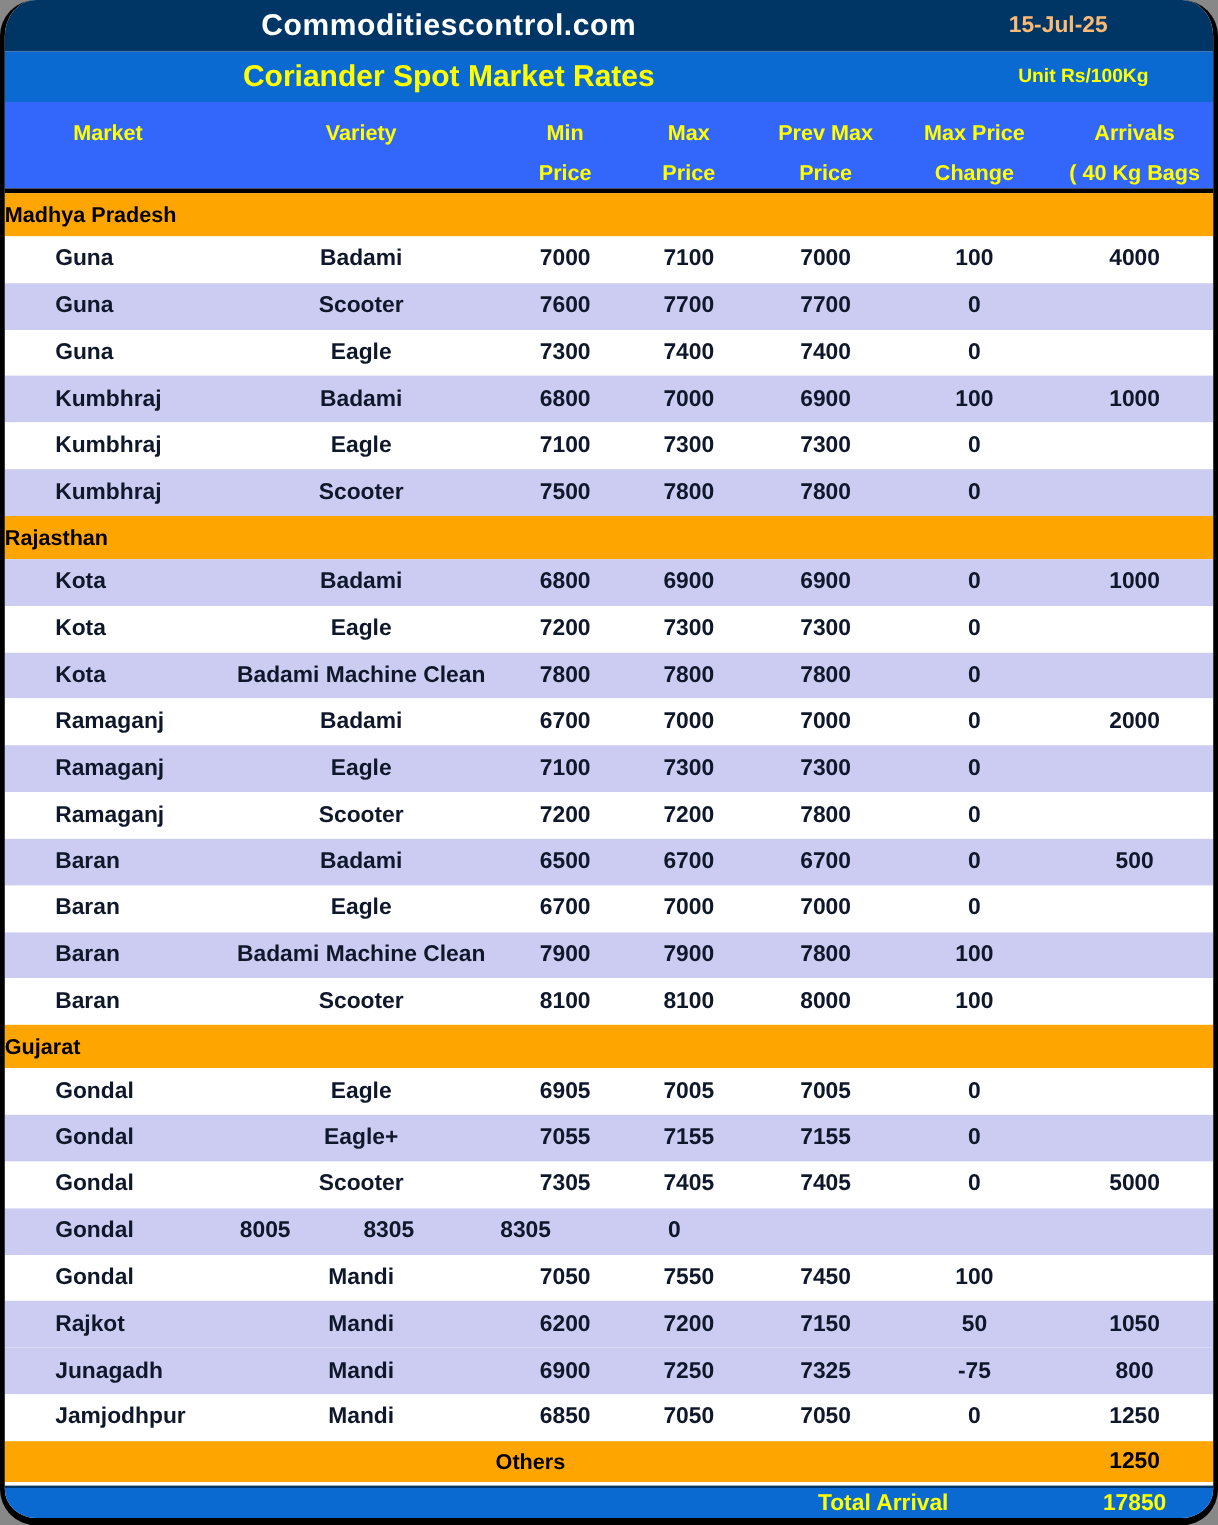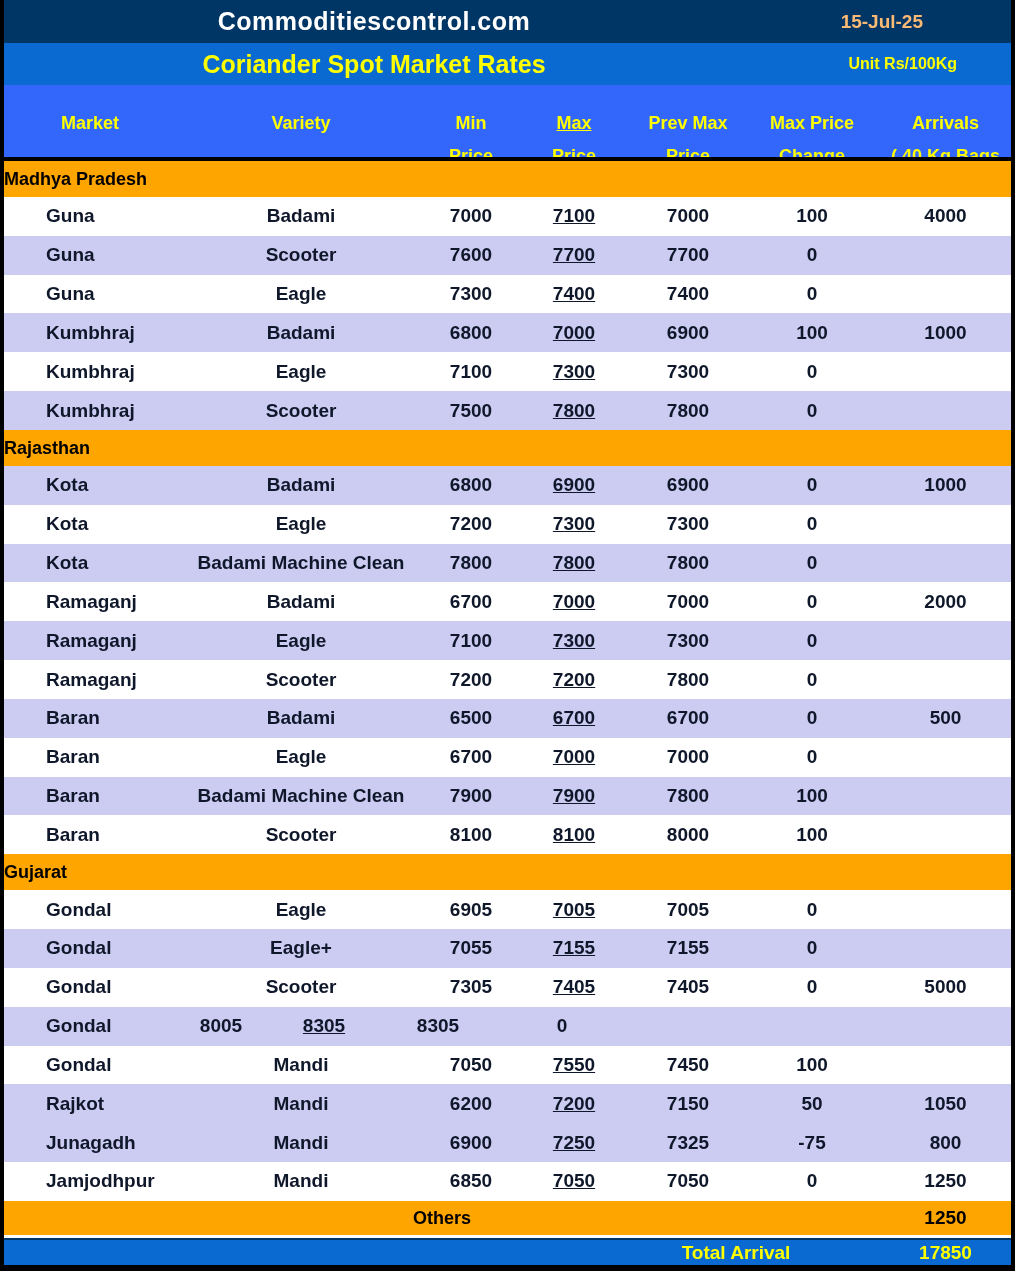--- a/index.html
+++ b/index.html
@@ -8,20 +8,21 @@
     width:1015px;height:1271px;
     margin:0 auto;
     background:#fff;
     border-left:4px solid #000;
     border-right:4px solid #000;
     border-bottom:6px solid #000;
     display:flex;flex-direction:column;
     font-family:"Liberation Sans", sans-serif;
     font-weight:bold;
     overflow:hidden;
+    border-radius:30px;
   }
   
   .topbar{
     height:43px;flex:none;position:relative;
     background:var(--navy,#003666);
   }
   .topbar-title{
     position:absolute;left:0;top:0;width:740px;height:43px;
     line-height:43px;text-align:center;
     color:#fff;font-size:25px;letter-spacing:0.5px;
@@ -43,28 +44,28 @@
     position:absolute;right:54px;top:0;height:42px;line-height:42px;
     color:var(--yellow,#ffff00);font-size:16px;
   }
   
   .colheader{
     height:72px;flex:none;display:flex;
     background:var(--header_blue,#3366fa);
     color:var(--yellow,#ffff00);
     overflow:hidden;
   }
-  .hcell{padding-top:22px;overflow:hidden;}
+  .hcell{padding-top:10px;overflow:hidden;}
   .hline{line-height:33px;text-align:center;font-size:18px;}
   .sep{height:4px;flex:none;background:#000;}
   
   .col-market{width:172px;flex:none;}
   .col-variety{width:250px;flex:none;}
   .col-min{width:90px;flex:none;}
-  .col-max{width:116px;flex:none;text-decoration:underline;}
+  .col-max{width:116px;flex:none;}
   .col-prev{width:112px;flex:none;}
   .col-change{width:136px;flex:none;}
   .col-arrivals{flex:1;}
   
   .tbody{flex:1;display:flex;flex-direction:column;}
   .section-header{
     height:36px;flex:none;line-height:36px;text-align:left;
     background:var(--orange,#ffa500);color:#000;font-size:18px;
   }
   .row{flex:1;display:flex;color:#0f172a;font-size:19px;}

